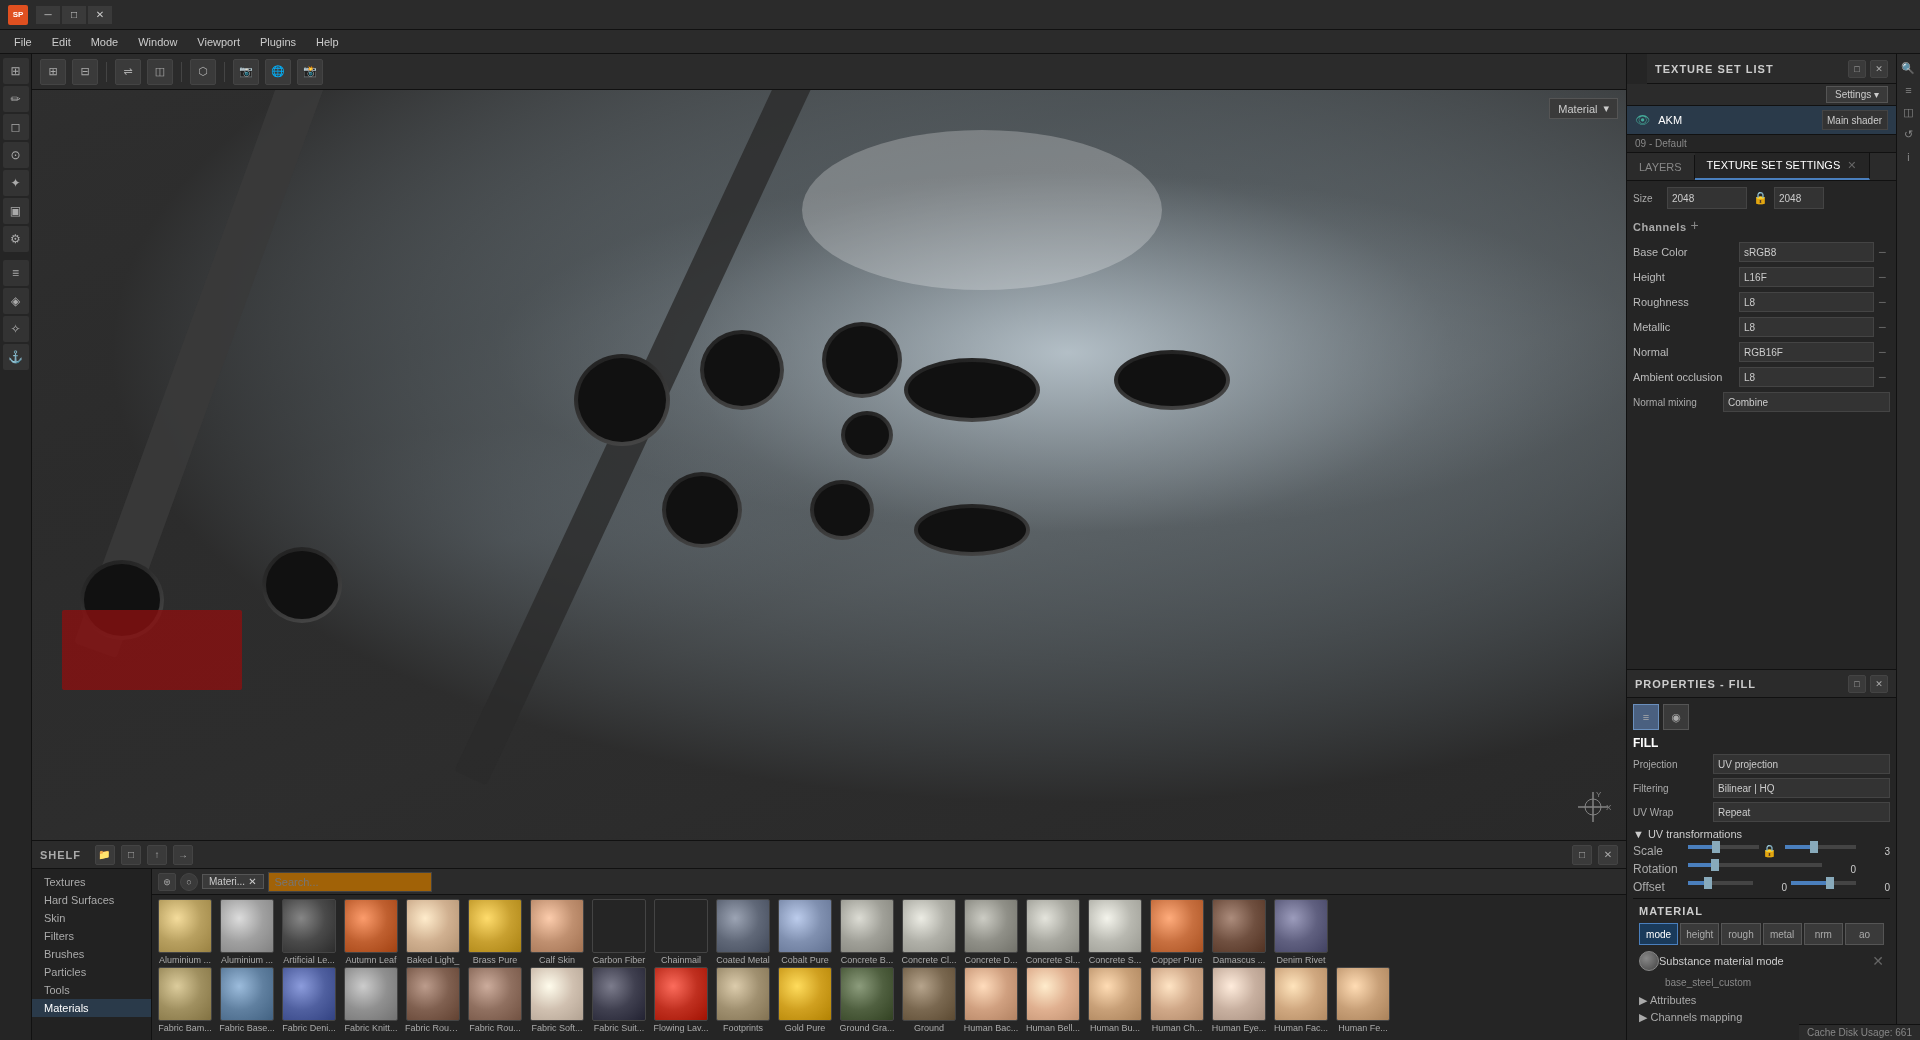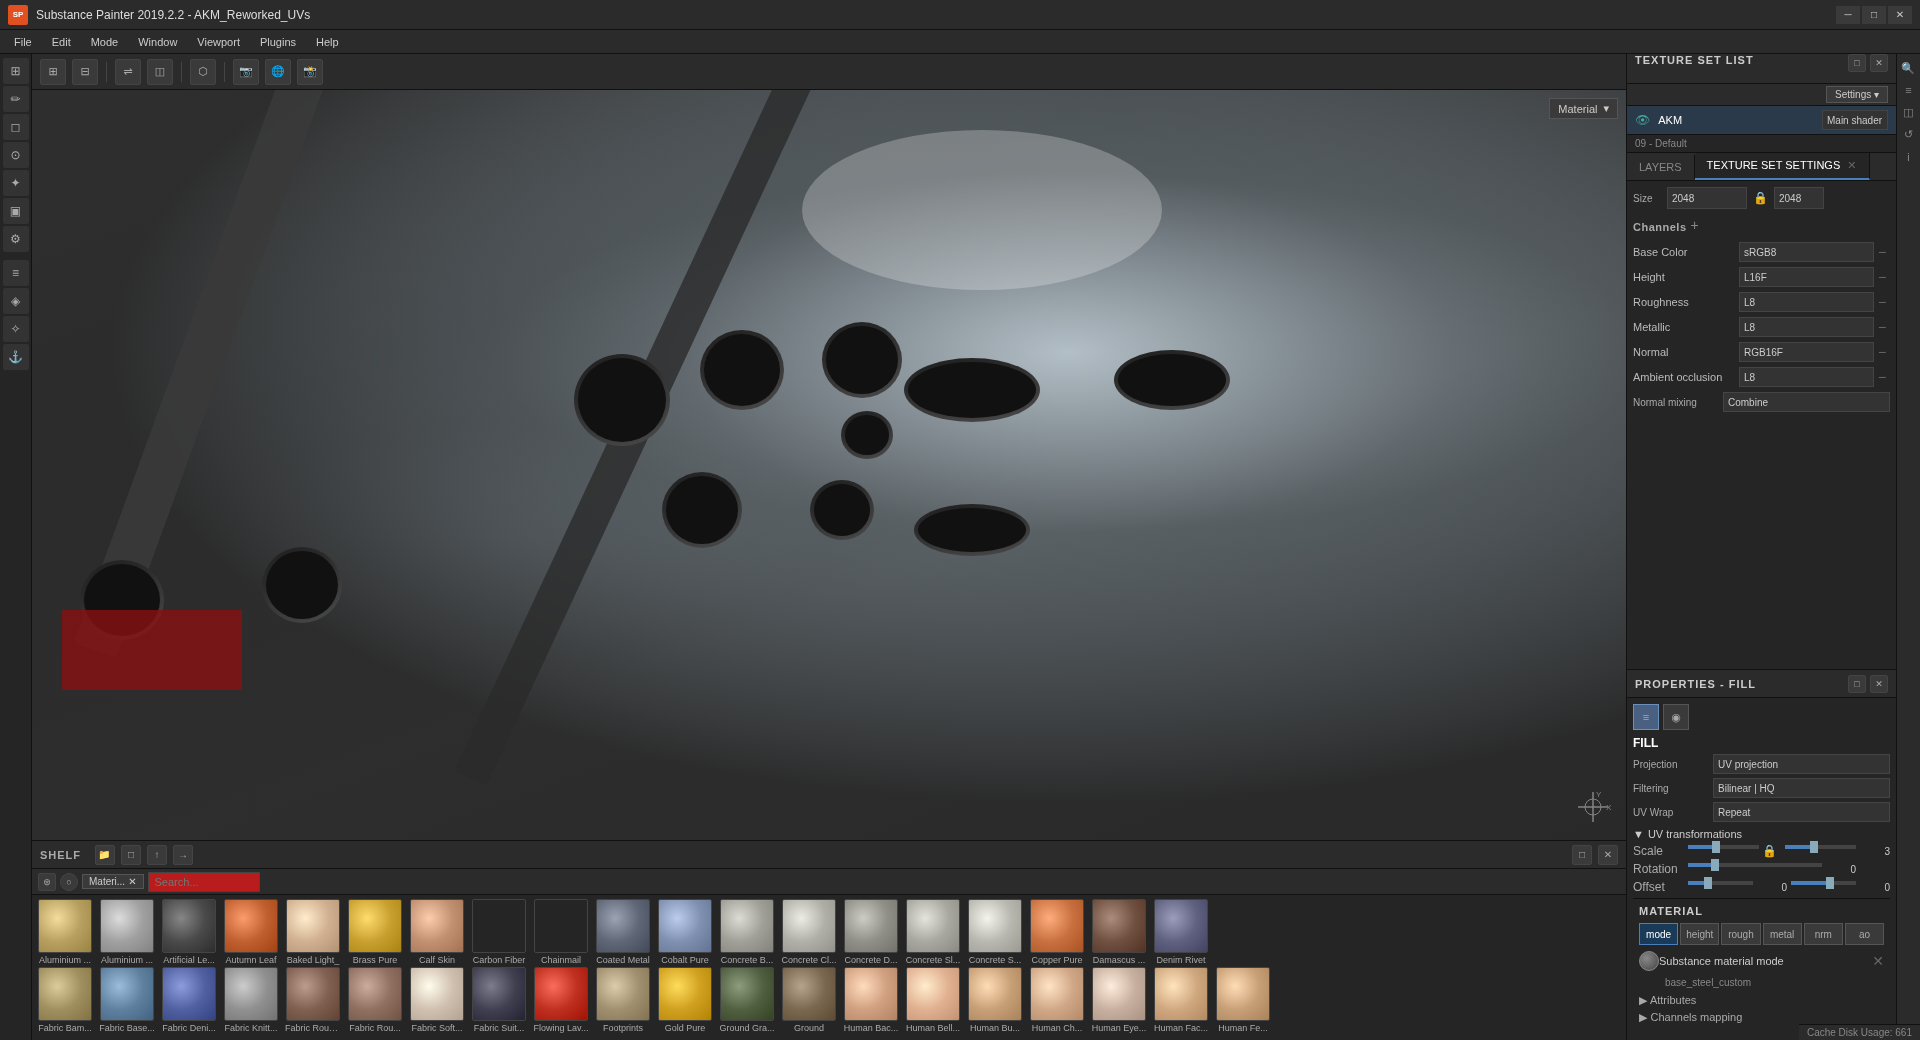--- a/index.html
+++ b/index.html
@@ -213,26 +213,26 @@
     .filter-tag {
       background: #3a3a3a;
       border: 1px solid #555;
       padding: 1px 6px;
       font-size: 10px;
       color: #ccc;
       display: flex; align-items: center; gap: 3px;
       cursor: pointer;
     }
     #search-input {
-      background: #b91c1c;
+      background: #a16207;
       border: 1px solid #444;
       color: #ccc;
       padding: 2px 6px;
       font-size: 11px;
-      width: 112px;
+      width: 164px;
       height: 20px;
     }
     #materials-grid {
       flex: 1;
       overflow-x: auto;
       overflow-y: hidden;
       display: flex;
       flex-direction: column;
       gap: 2px;
       padding: 4px;
@@ -279,23 +279,25 @@
 
     
     #texture-set-list {
       background: #252525;
       border-bottom: 1px solid #111;
     }
     #tsl-header {
       height: 30px;
       background: #2b2b2b;
       display: flex;
+      align-items: center;
       padding: 0 8px;
       justify-content: space-between;
       border-bottom: 1px solid #111;
+      margin-left: 20px;
     }
     #tsl-title {
       font-size: 11px;
       font-weight: bold;
       color: #ccc;
       letter-spacing: 1px;
     }
     #tsl-settings {
       font-size: 10px;
       background: #3a3a3a;
@@ -644,21 +646,20 @@
       cursor: pointer;
       font-size: 14px;
       display: flex; align-items: center; justify-content: center;
     }
   </style>
 </head>
 <body>
 
 <div id="titlebar">
   <div class="app-icon">SP</div>
-  <span class="title">Substance Painter 2019.2.2 - AKM_Reworked_UVs</span>
   <div class="win-controls">
     <button class="win-btn">─</button>
     <button class="win-btn">□</button>
     <button class="win-btn close">✕</button>
   </div>
 </div>
 
 <div id="menubar">
 <div class="menu-item">File</div>
     <div class="menu-item">Edit</div>
@@ -776,20 +777,30 @@
         <span id="shelf-title">SHELF</span>
         <button class="tb-btn" style="width:20px;height:20px;font-size:10px;">📁</button>
         <button class="tb-btn" style="width:20px;height:20px;font-size:10px;">□</button>
         <button class="tb-btn" style="width:20px;height:20px;font-size:10px;">↑</button>
         <button class="tb-btn" style="width:20px;height:20px;font-size:10px;">→</button>
         <div style="flex:1;"></div>
         <button class="tb-btn" style="width:20px;height:20px;font-size:10px;">□</button>
         <button class="tb-btn" style="width:20px;height:20px;font-size:10px;">✕</button>
       </div>
       <div id="shelf-body">
+        <div id="shelf-sidebar">
+          <div class="shelf-cat">Textures</div>
+          <div class="shelf-cat">Hard Surfaces</div>
+          <div class="shelf-cat">Skin</div>
+          <div class="shelf-cat">Filters</div>
+          <div class="shelf-cat">Brushes</div>
+          <div class="shelf-cat">Particles</div>
+          <div class="shelf-cat">Tools</div>
+          <div class="shelf-cat active">Materials</div>
+        </div>
         <div id="shelf-content">
           <div id="shelf-filter-bar">
             <button class="tb-btn" style="width:18px;height:18px;font-size:9px;">⊛</button>
             <button class="tb-btn" style="width:18px;height:18px;font-size:9px;border-radius:50%;">○</button>
             <div class="filter-tag">
               <span>Materi...</span>
               <span>✕</span>
             </div>
             <input id="search-input" type="text" placeholder="Search..." style="">
           </div>

